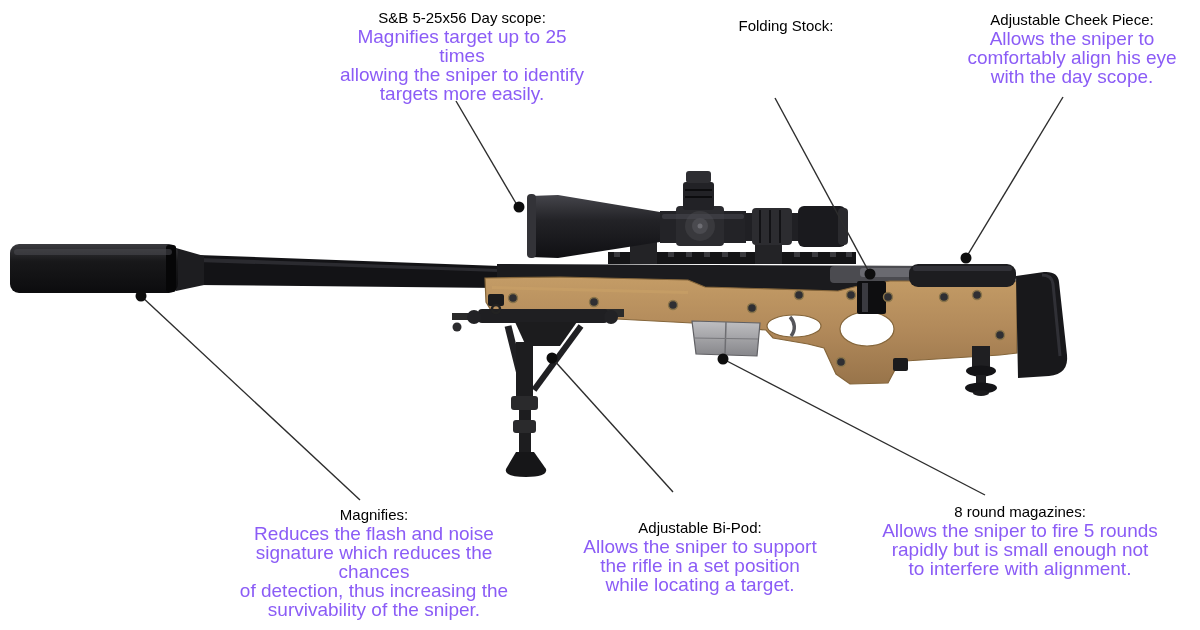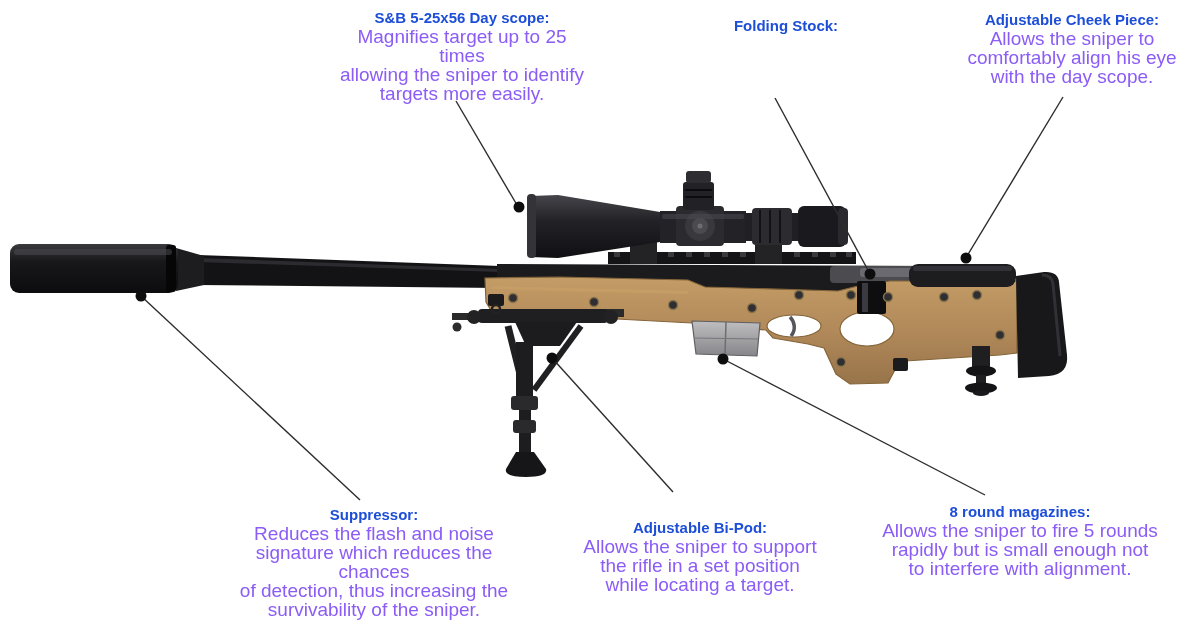--- a/index.html
+++ b/index.html
@@ -2,21 +2,21 @@
 <html><head>
 <meta charset="utf-8">
 <style>
   html,body{margin:0;padding:0;background:#ffffff;}
   .canvas{
     position:relative;width:1200px;height:630px;background:#ffffff;overflow:hidden;
     font-family:"Liberation Sans", sans-serif;
   }
   .rifle-svg{position:absolute;left:0;top:0;}
   .label{position:absolute;text-align:center;}
-  .label-title{font-size:15px;font-weight:bold;color:#1d4ed8;line-height:19px;}
+  .label-title{font-size:15px;font-weight:normal;color:#000000;line-height:19px;}
   .label-body{font-size:19px;color:#8b5cf6;line-height:19px;white-space:pre-line;}
 </style>
 </head>
 <body>
 
 <div class="canvas">
 
   <svg class="rifle-svg" width="1200" height="630" viewBox="0 0 1200 630">
     <defs>
       <linearGradient id="tanGrad" x1="0" y1="0" x2="0" y2="1">
@@ -211,21 +211,21 @@
   </div>
 
   <div class="label" style="left:952px;top:10px;width:240px;">
     <div class="label-title">Adjustable Cheek Piece:</div>
     <div class="label-body">Allows the sniper to
 comfortably align his eye
 with the day scope.</div>
   </div>
 
   <div class="label" style="left:224px;top:505px;width:300px;">
-    <div class="label-title">Suppressor:</div>
+    <div class="label-title">Magnifies:</div>
     <div class="label-body">Reduces the flash and noise
 signature which reduces the chances
 of detection, thus increasing the
 survivability of the sniper.</div>
   </div>
 
   <div class="label" style="left:580px;top:502px;width:240px;margin-top:16px;">
     <div class="label-title">Adjustable Bi-Pod:</div>
     <div class="label-body">Allows the sniper to support
 the rifle in a set position

